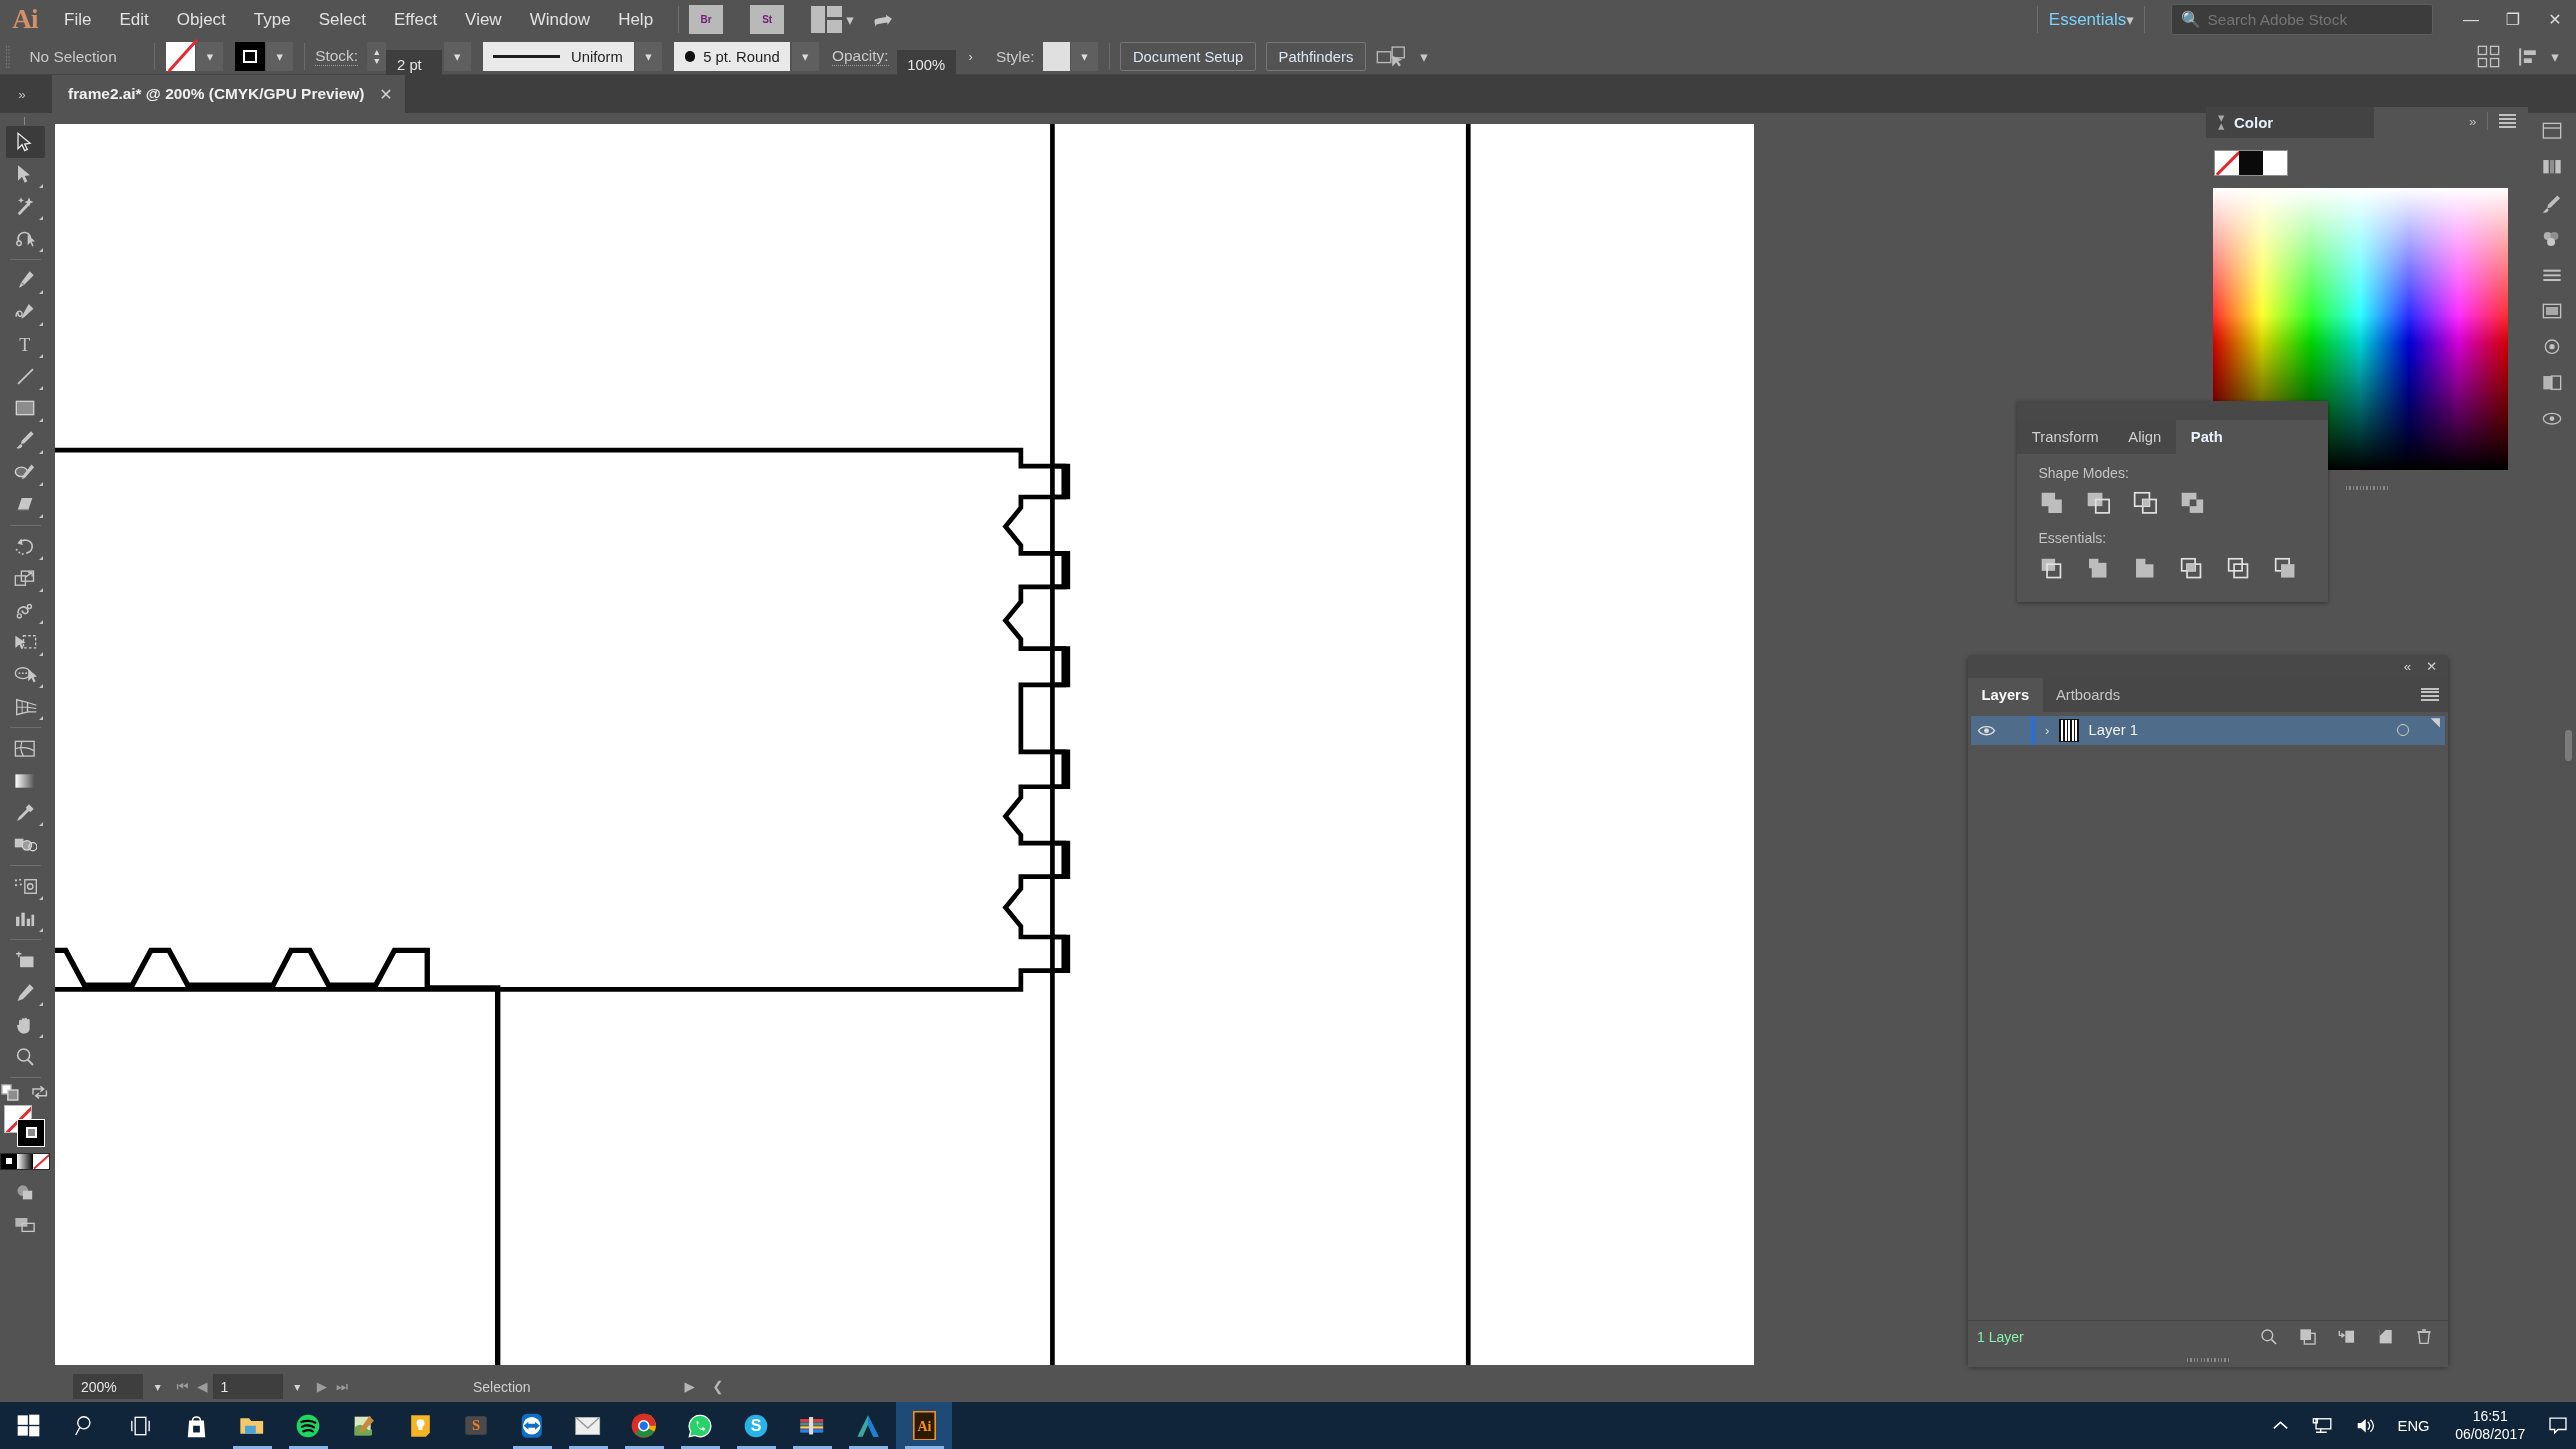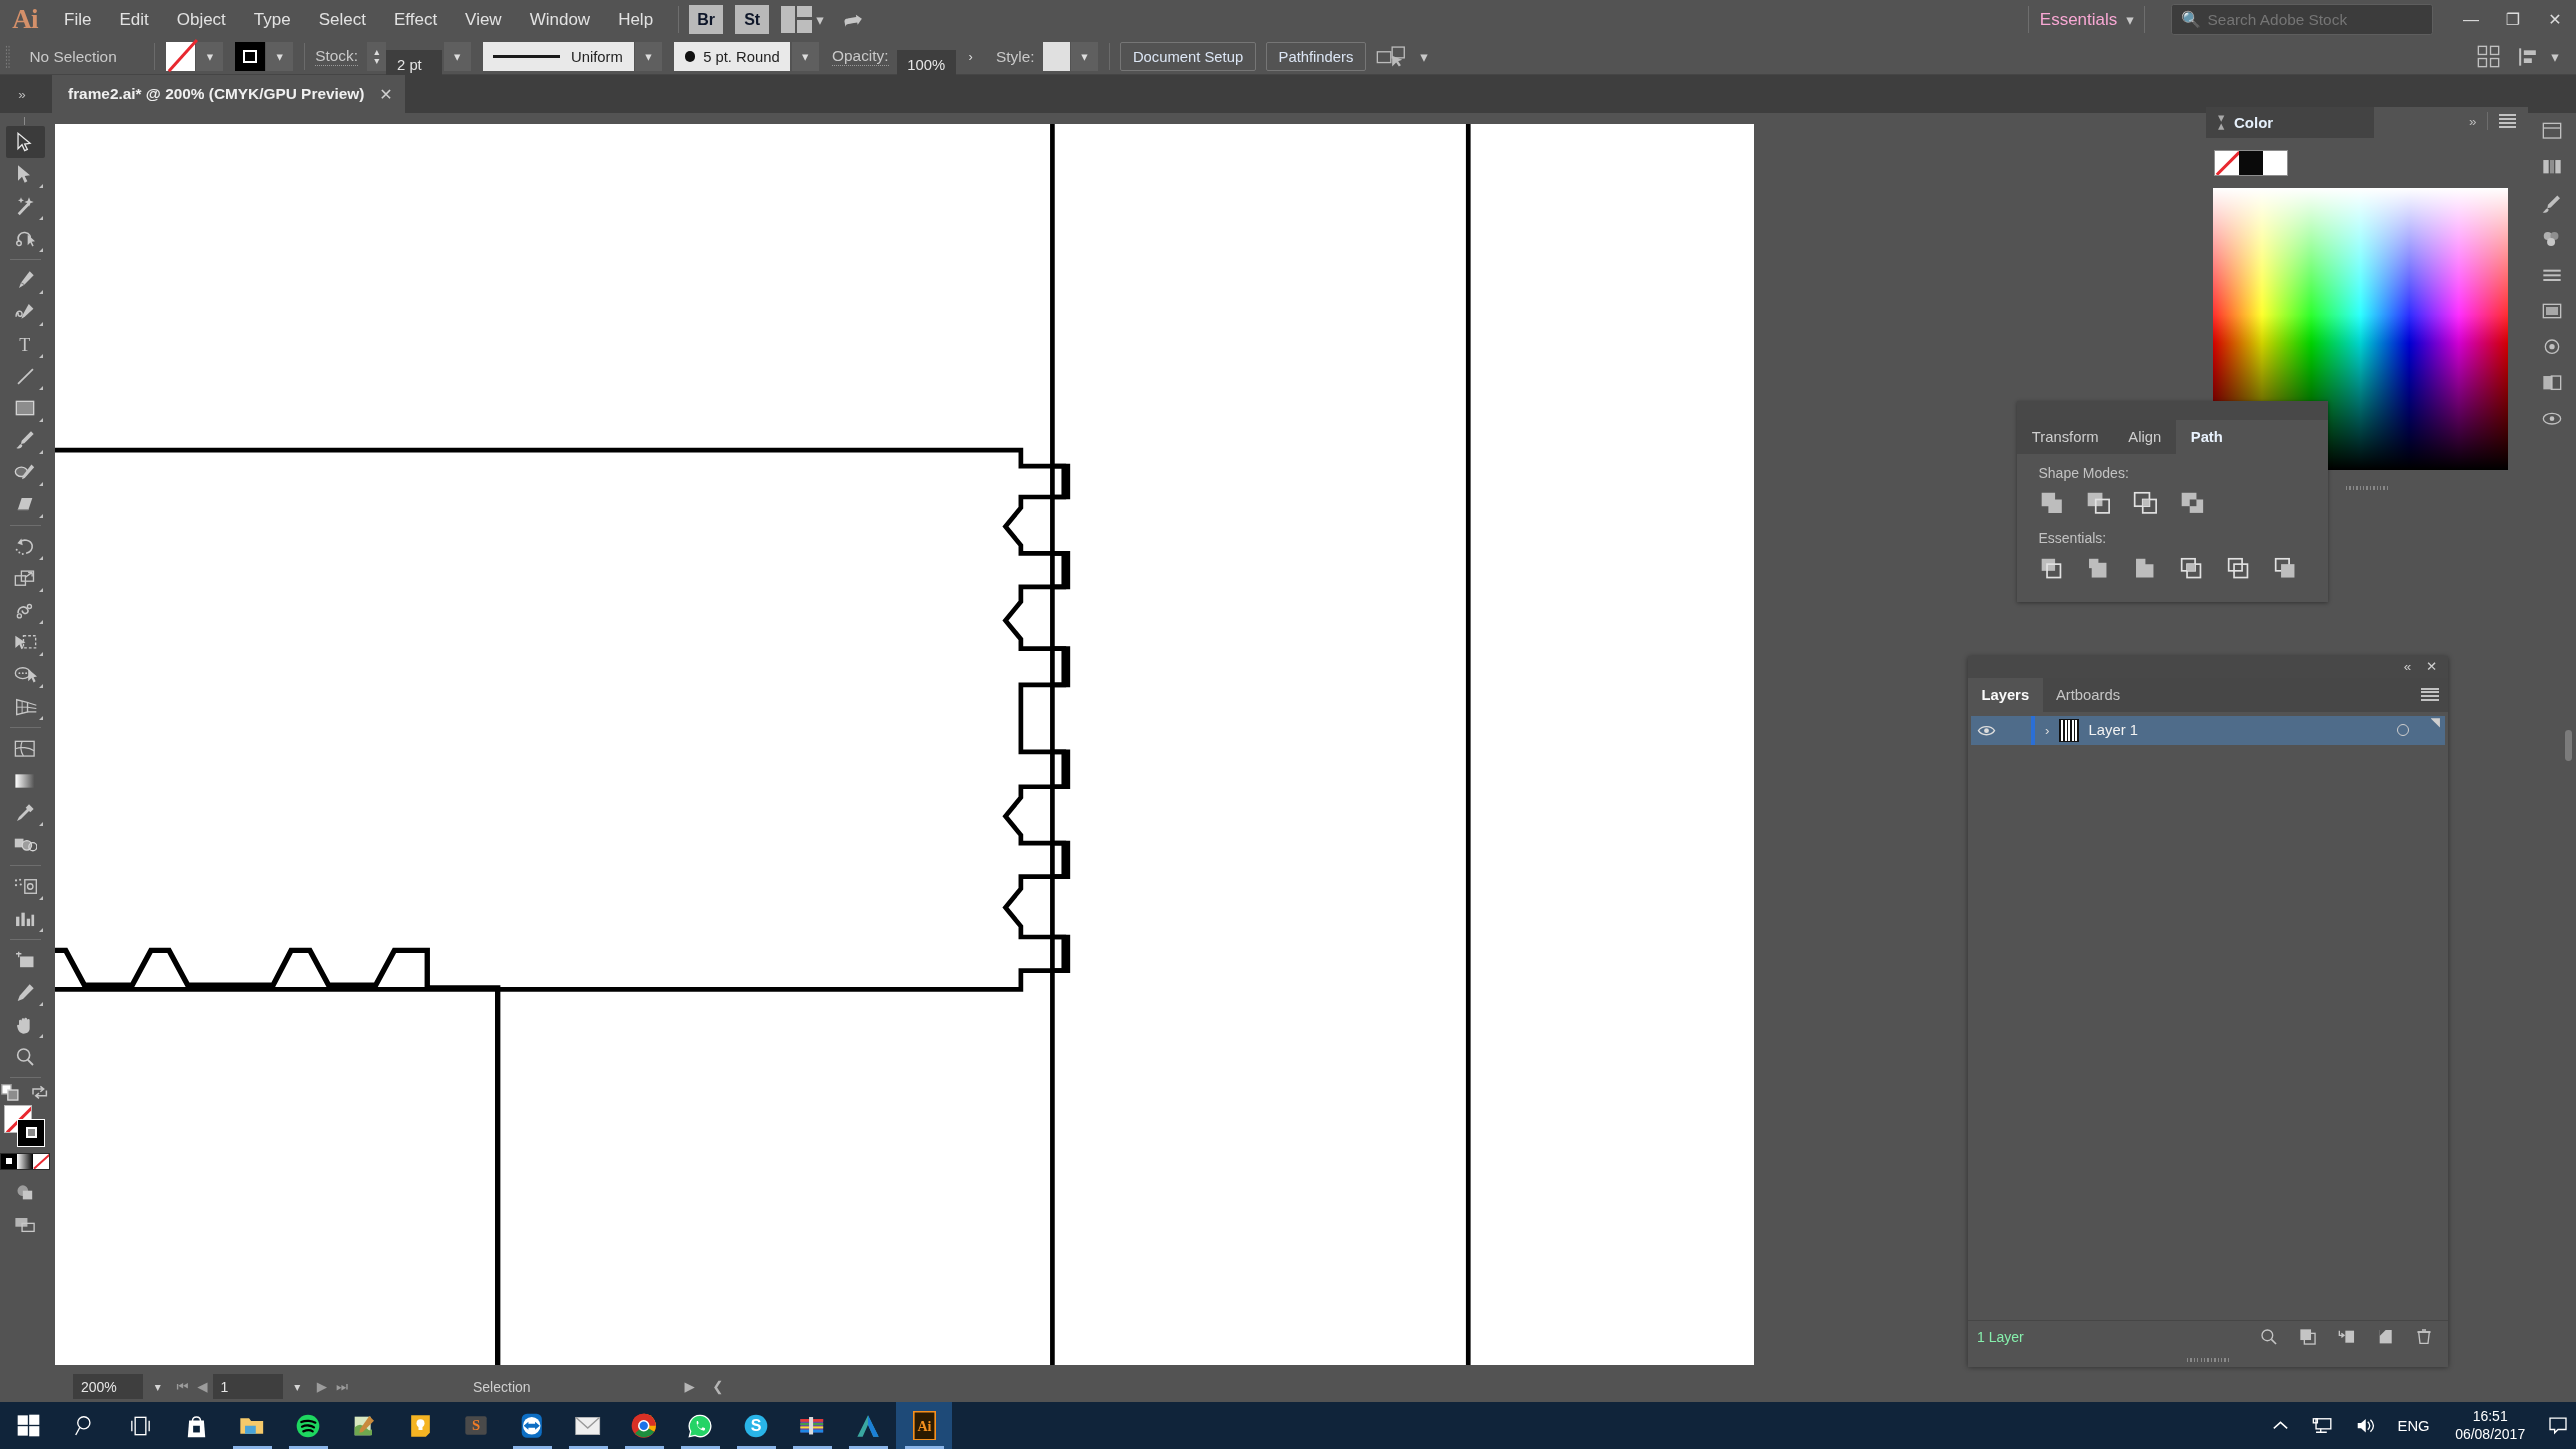--- a/index.html
+++ b/index.html
@@ -21,33 +21,33 @@
     width: 50px; height: 39px; display: flex; align-items: center; justify-content: center;
     color: #d4906a; font-size: 27px; font-weight: bold; letter-spacing: -0.7px;
     font-family: "Liberation Serif", serif;
   }
   .menu-item {
     padding: 0 14px; height: 39px; display: flex; align-items: center;
     color: #e2e2e2; font-size: 17px; white-space: nowrap;
   }
   .mb-sep { width: 0.7px; height: 27px; background: #6e6e6e; margin: 0 10.7px; }
   .sq-btn {
-    width: 34px; height: 29.5px; background: #b9b9b9; color: #0f172a;
+    width: 34px; height: 29.5px; background: #b9b9b9; color: #701a75;
     display: flex; align-items: center; justify-content: center;
-    font-size: 16px; font-weight: bold; margin-right: 12px;
+    font-size: 10px; font-weight: bold; margin-right: 27px;
   }
   .grid-icon { width: 31px; height: 27px; position: relative; margin-right: 4px; }
   .grid-icon i { position: absolute; background: #bdbdbd; display:block; }
   .grid-icon i:nth-child(1){ left:0; top:0; width:13.4px; height:27px; }
   .grid-icon i:nth-child(2){ left:16px; top:0; width:14.8px; height:11.4px; }
   .grid-icon i:nth-child(3){ left:16px; top:14px; width:14.8px; height:12.7px; }
   .chev { color:#c8c8c8; font-size:14.8px; }
   .rocket { margin-left:19px; color:#c6c6c6; font-size:24px; transform: rotate(-10deg); }
   .spacer { flex: 1; }
-  .ws-label { color:#f9a8d4; font-size:17px; margin-right:9px; }
+  .ws-label { color:#7dd3fc; font-size:17px; margin-right:0; }
   .search-box {
     width: 262px; height: 31px; background: #3c3c3c; border: 0.7px solid #5e5e5e;
     border-radius: 2.7px; display:flex; align-items:center; padding: 0 9.4px; margin-left: 14.8px;
   }
   .search-box .mag { color:#9a9a9a; font-size:16px; margin-right:6.7px; }
   .search-box input {
     background: transparent; border: none; outline: none;
     color: #b0b0b0; font-size: 15.4px; width: 100%;
     font-family: "Liberation Sans", sans-serif;
   }

